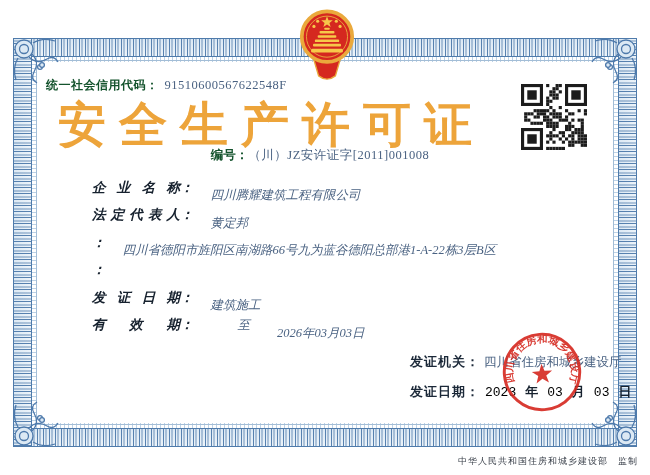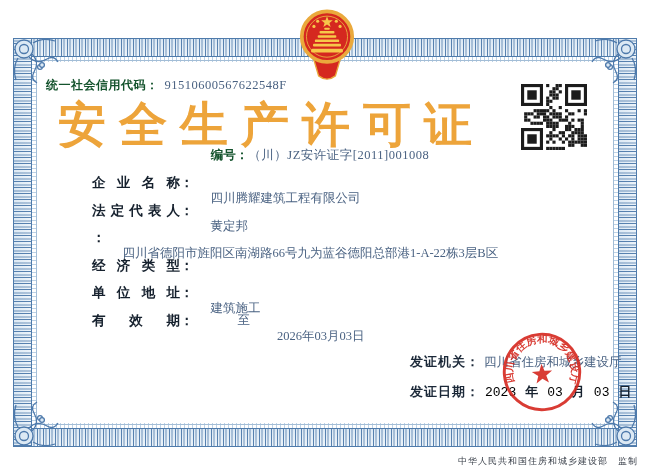--- a/index.html
+++ b/index.html
@@ -56,21 +56,21 @@
   .cert-title { left:45px; top:93px; width:550px; text-align:left;
     font-size:48px; font-weight:800; color:#eda43a;
     letter-spacing:13px; text-indent:13px; white-space:nowrap; }
 
   .number-line { left:45px; top:147px; width:550px; text-align:center; font-size:12.5px; }
   .number-line .val { margin-left:0; letter-spacing:.5px; }
 
   .qr-box { left:521px; top:84px; width:66px; height:66px; z-index:5; background:#fff; }
 
   .fields { left:92px; top:174px; width:520px; }
-  .frow { height:27.5px; display:flex; align-items:flex-start; }
+  .frow { height:27.5px; display:flex; align-items:center;font-style:italic; }
   .jchars { display:inline-block; width:88px; font-weight:bold; font-size:13.5px;
     color:#16212e; text-align:justify; text-align-last:justify; }
   .colon { font-weight:bold; font-size:13.5px; color:#16212e; margin-right:17px; }
   .fval { font-size:12.5px; color:#4a6282; white-space:nowrap;margin-top:16px; }
   .mid  { margin:0 27px; }
 
   .issuer-block { left:410px; top:352px; z-index:4; }
   .irow { height:17px; margin-bottom:13px; white-space:nowrap; }
   .ilbl { font-weight:bold; font-size:13px; color:#1b2838; letter-spacing:1px; }
   .ival { font-size:12.5px; color:#4a6282; margin-left:4px; }
@@ -333,25 +333,24 @@
     <div class="frow">
       <span class="jchars">法定代表人</span>
         <span class="colon">：</span>
       <span class="fval serif">黄定邦</span>
     </div>
     <div class="frow">
         <span class="colon">：</span>
       <span class="fval serif">四川省德阳市旌阳区南湖路66号九为蓝谷德阳总部港1-A-22栋3层B区</span>
     </div>
     <div class="frow">
-      <span class="jchars">经济类型</span>
-        <span class="colon">：</span>
-    </div>
-    <div class="frow">
-      <span class="jchars">单位地址</span>
+        <span class="colon">：</span>
+    </div>
+    <div class="frow">
+      <span class="jchars">发证日期</span>
         <span class="colon">：</span>
       <span class="fval serif">建筑施工</span>
     </div>
     <div class="frow">
       <span class="jchars">有效期</span>
         <span class="colon">：</span>
       <span class="fval serif mid">至</span>
       <span class="fval serif">2026年03月03日</span>
     </div>
   </div>

